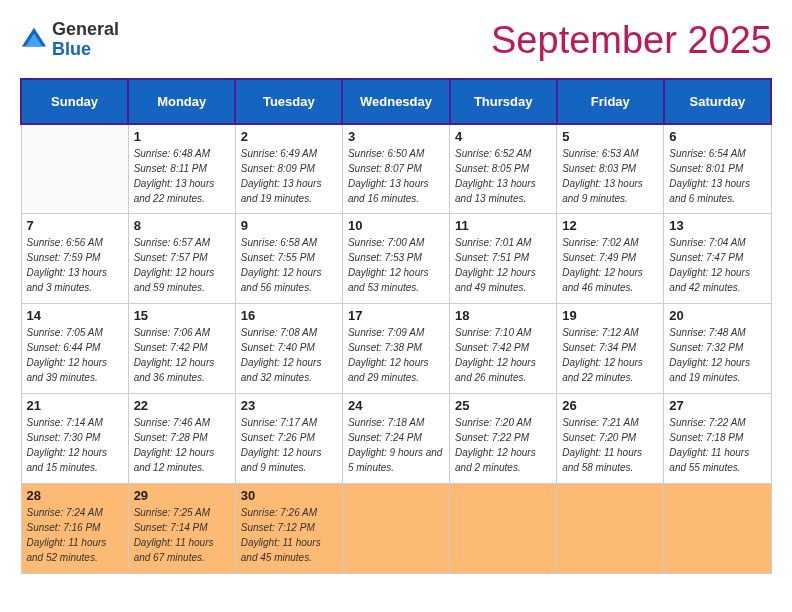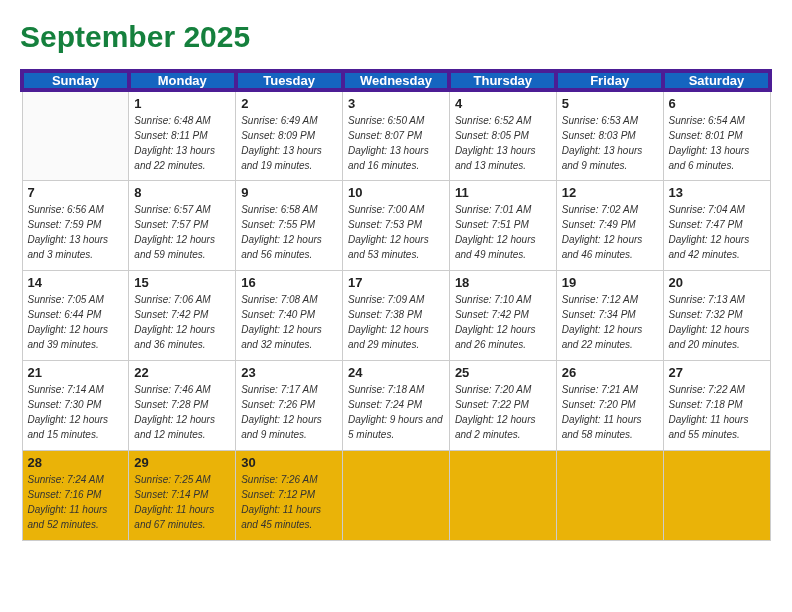--- a/index.html
+++ b/index.html
@@ -37,54 +37,54 @@
     }
     .logo-icon {
       width: 28px;
       height: 28px;
       margin-right: 4px;
     }
     .title-block {
       text-align: right;
     }
     .month-title {
-      font-size: 30px;
-      font-weight: bold;
-      color: #15803d;
+      font-size: 38px;
+      font-weight: normal;
+      color: #be185d;
       line-height: 1.1;
     }
     .location {
       font-size: 16px;
       color: #444;
     }
     table {
       width: 100%;
       border-collapse: collapse;
       table-layout: fixed;
     }
     thead th {
       background-color: #1565c0;
       color: #fff;
       font-size: 13px;
       font-weight: bold;
-      padding: 0 4px;
+      padding: 14px 4px;
       text-align: center;
-      border: 4px solid #4c1d95;
+      border: 2px solid #4c1d95;
     }
     tbody td {
       border: 1px solid #ccc;
       vertical-align: top;
       padding: 4px 5px;
       font-size: 10.5px;
       color: #333;
       height: 90px;
       background: #fff;
     }
     tbody tr:last-child td {
-      background: #eab308;
+      background: #fdba74;
     }
     .day-number {
       font-size: 13px;
       font-weight: bold;
       color: #222;
       display: block;
       margin-bottom: 2px;
     }
     .day-info {
       font-size: 10px;
@@ -93,20 +93,30 @@
       font-style: italic;
     }
     .empty-cell {
       background: #fafafa;
     }
   </style>
 </head>
 <body>
 
 <div class="header">
+  <div class="logo">
+    <svg class="logo-icon" viewBox="0 0 30 30">
+      <polygon points="15,2 28,22 2,22" fill="#1565c0"></polygon>
+      <polygon points="15,8 24,22 6,22" fill="#42a5f5"></polygon>
+    </svg>
+    <div class="logo-text">
+      <span class="logo-general">General</span>
+      <span class="logo-blue">Blue</span>
+    </div>
+  </div>
   <div class="title-block">
     <div class="month-title">September 2025</div>
   </div>
 </div>
 
 <table>
   <thead>
     <tr>
     <th>Sunday</th>
         <th>Monday</th>
@@ -272,23 +282,23 @@
           <span class="day-number">19</span>
           <div class="day-info">
             <div>Sunrise: 7:12 AM</div>
             <div>Sunset: 7:34 PM</div>
             <div>Daylight: 12 hours and 22 minutes.</div>
           </div>
         </td>
         <td>
           <span class="day-number">20</span>
           <div class="day-info">
-            <div>Sunrise: 7:13 AM</div>
+            <div>Sunrise: 7:48 AM</div>
             <div>Sunset: 7:32 PM</div>
-            <div>Daylight: 12 hours and 20 minutes.</div>
+            <div>Daylight: 12 hours and 19 minutes.</div>
           </div>
         </td>
       </tr>
       <tr>
         <td>
           <span class="day-number">21</span>
           <div class="day-info">
             <div>Sunrise: 7:14 AM</div>
             <div>Sunset: 7:30 PM</div>
             <div>Daylight: 12 hours and 15 minutes.</div>

